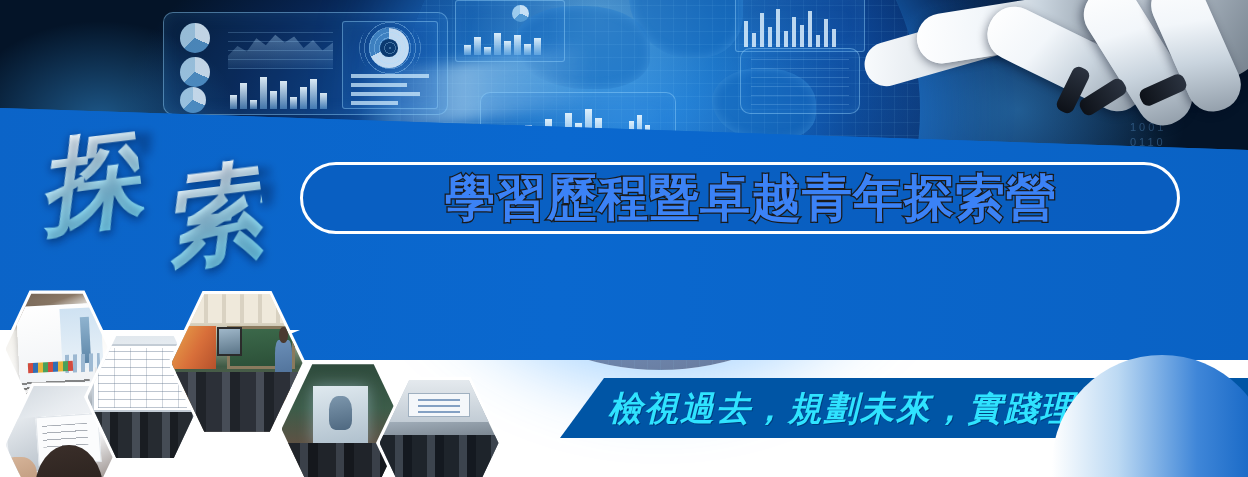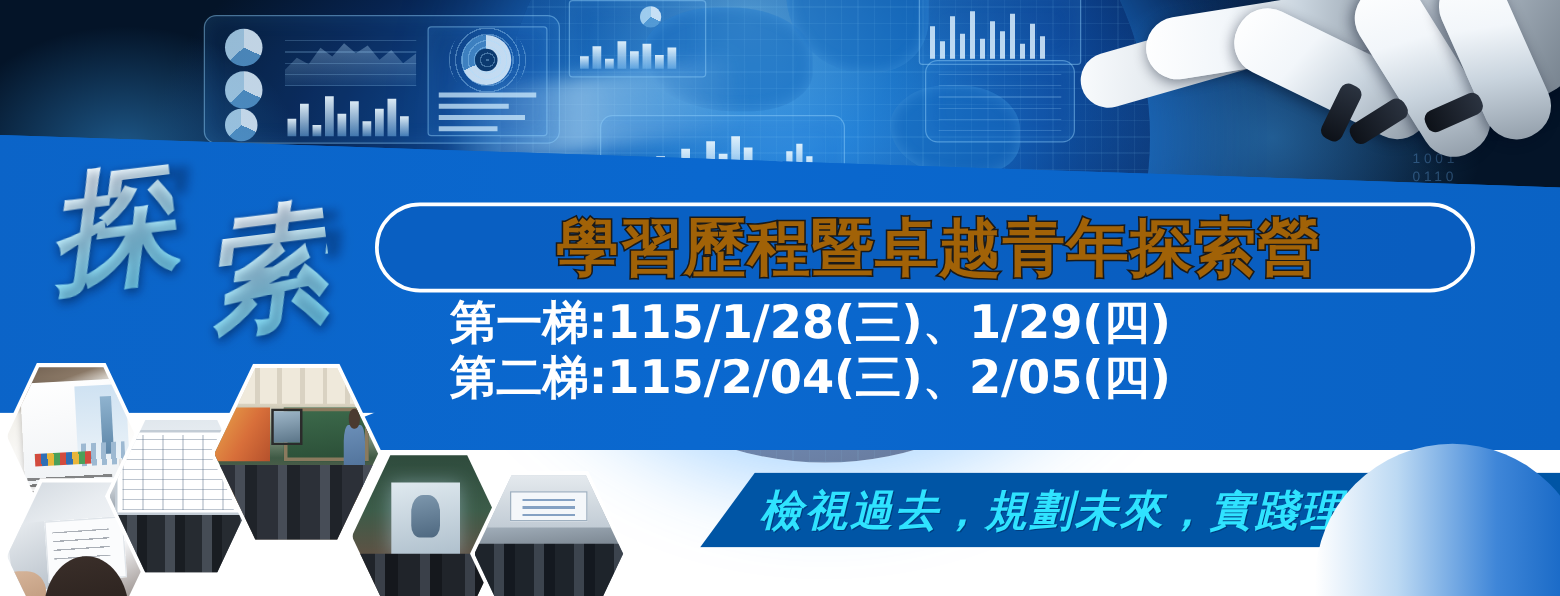--- a/index.html
+++ b/index.html
@@ -155,21 +155,21 @@
     position:absolute; left:300px; top:162px;
     width:880px; height:72px;
     border:3px solid #ffffff;
     border-radius:40px;
     background: rgba(10,90,185,.55);
     display:flex; align-items:center; justify-content:center;
   }
   .title-text {
     font-family:"DejaVu Sans","Liberation Sans",sans-serif;
     font-weight:700; font-size:50px; letter-spacing:1px;
-    color:#a16207;
+    color:#3b82f6;
     -webkit-text-stroke: 2.5px #1a1a1a;
     paint-order: stroke fill;
     white-space:nowrap;
     margin-left:22px;
   }
 
   
   .dates { position:absolute; left:360px; top:236px; width:800px; }
   .date-line {
     color:#ffffff;
@@ -447,24 +447,20 @@
   <div class="logo-explore">
     <span class="logo-char logo-char-1">探</span>
     <span class="logo-char logo-char-2">索</span>
   </div>
 
 
   <div class="title-pill">
     <span class="title-text">學習歷程暨卓越青年探索營</span>
   </div>
 
-  <div class="dates">
-    <div class="date-line">第一梯:115/1/28(三)、1/29(四)</div>
-    <div class="date-line">第二梯:115/2/04(三)、2/05(四)</div>
-  </div>
 
 
   <div class="band-cut"></div>
   <div class="slogan-bar"></div>
   <div class="slogan-text">檢視過去，規劃未來，實踐理想</div>
 
   <div class="corner-dome"></div>
 
   <div class="hex" style="left:2px; top:288px; width:110px; height:122px;">
     <div class="hex-in">

